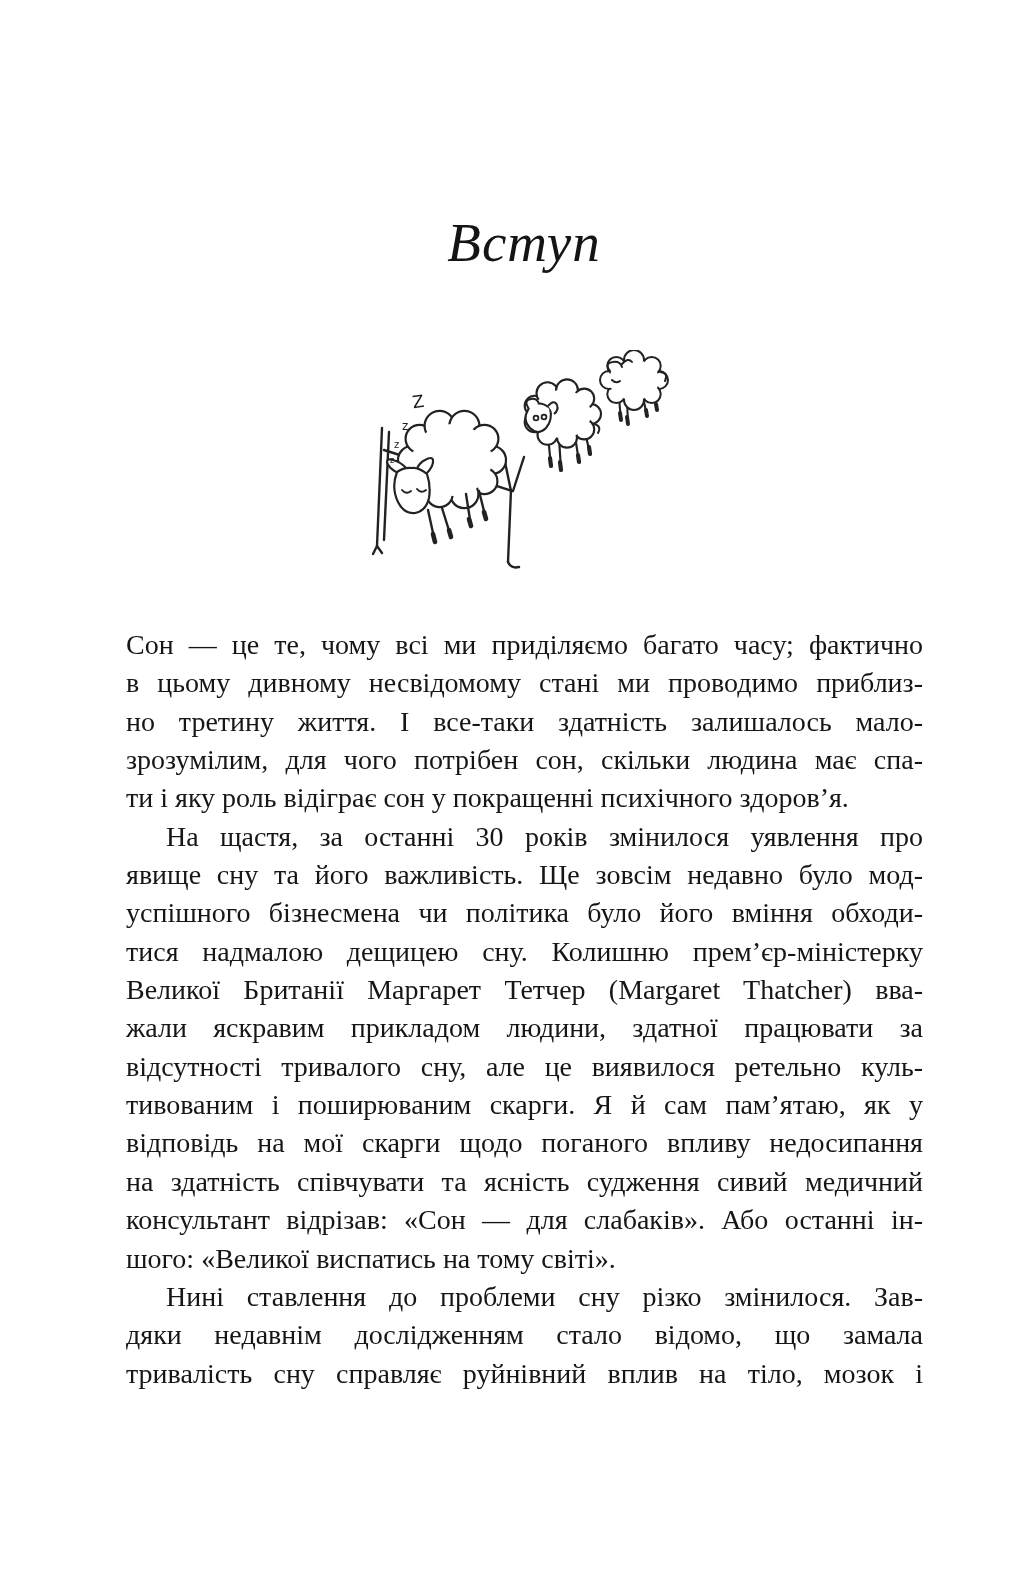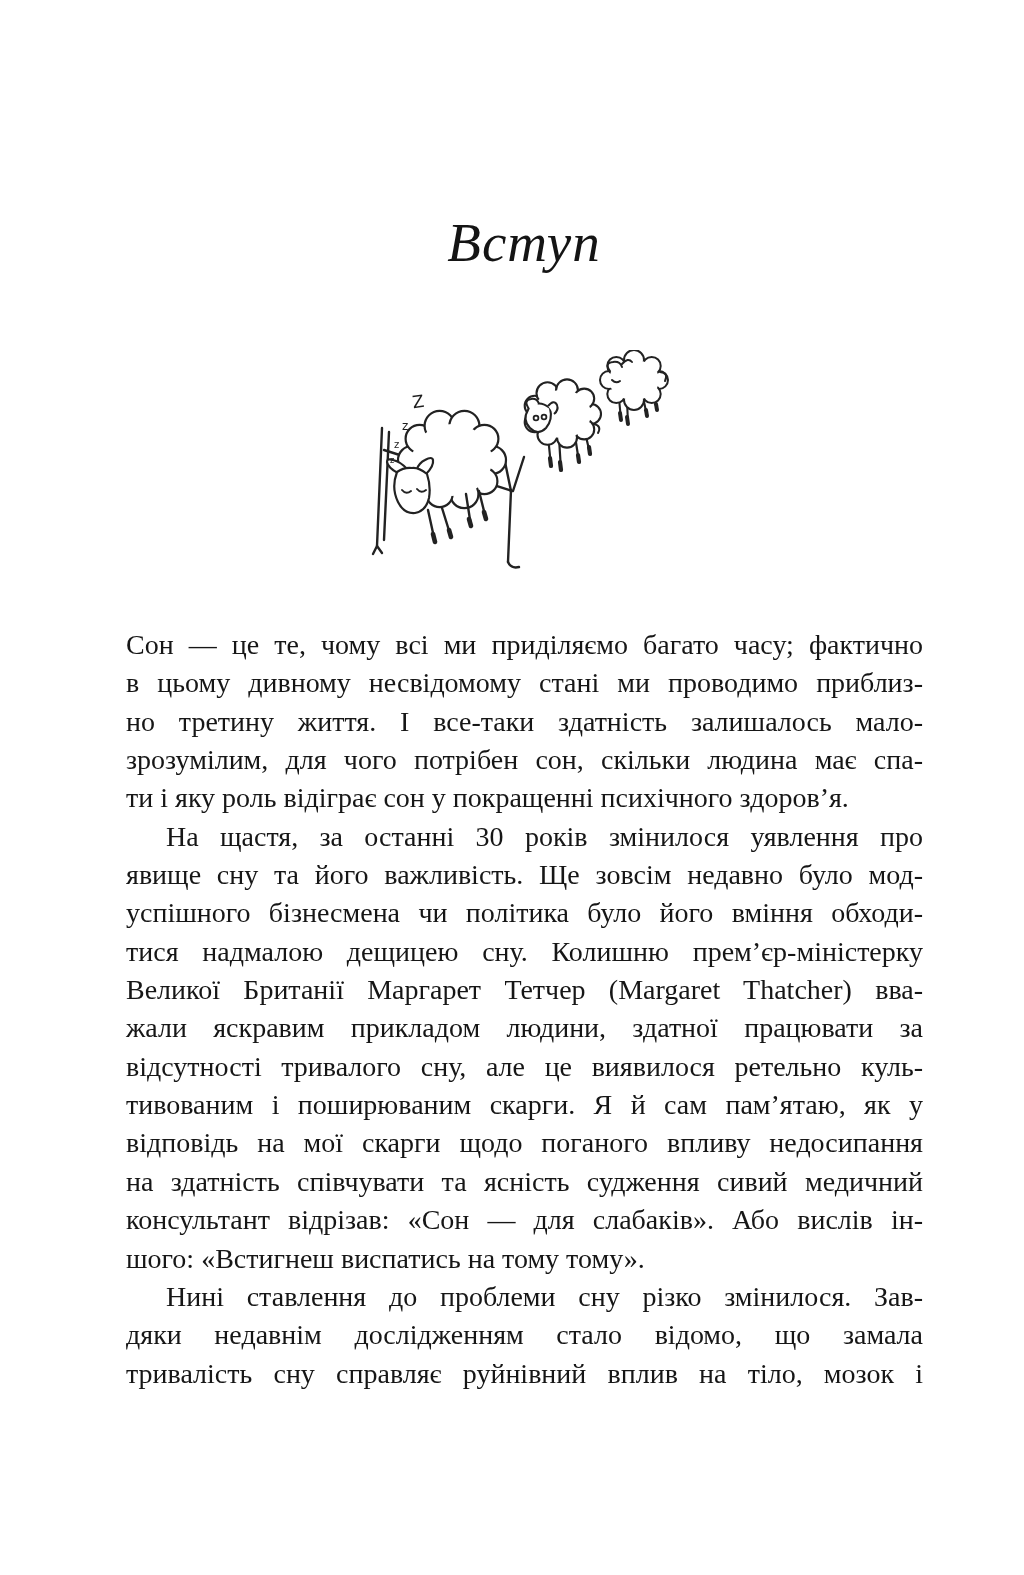--- a/index.html
+++ b/index.html
@@ -207,22 +207,22 @@
         <span class="line indent">На щастя, за останні 30 років змінилося уявлення про</span>
         <span class="line">явище сну та його важливість. Ще зовсім недавно було мод-</span>
         <span class="line">успішного бізнесмена чи політика було його вміння обходи-</span>
         <span class="line">тися надмалою дещицею сну. Колишню прем’єр-міністерку</span>
         <span class="line">Великої Британії Маргарет Тетчер (Margaret Thatcher) вва-</span>
         <span class="line">жали яскравим прикладом людини, здатної працювати за</span>
         <span class="line">відсутності тривалого сну, але це виявилося ретельно куль-</span>
         <span class="line">тивованим і поширюваним скарги. Я й сам пам’ятаю, як у</span>
         <span class="line">відповідь на мої скарги щодо поганого впливу недосипання</span>
         <span class="line">на здатність співчувати та ясність судження сивий медичний</span>
-        <span class="line">консультант відрізав: «Сон — для слабаків». Або вислів ін-</span>
-        <span class="line last">шого: «Встигнеш виспатись на тому тому».</span>
+        <span class="line">консультант відрізав: «Сон — для слабаків». Або останні ін-</span>
+        <span class="line last">шого: «Великої виспатись на тому світі».</span>
       </p>
       <p class="para">
         <span class="line indent">Нині ставлення до проблеми сну різко змінилося. Зав-</span>
         <span class="line">дяки недавнім дослідженням стало відомо, що замала</span>
         <span class="line">тривалість сну справляє руйнівний вплив на тіло, мозок і</span>
       </p>
     </div>
 
 </div>
 

